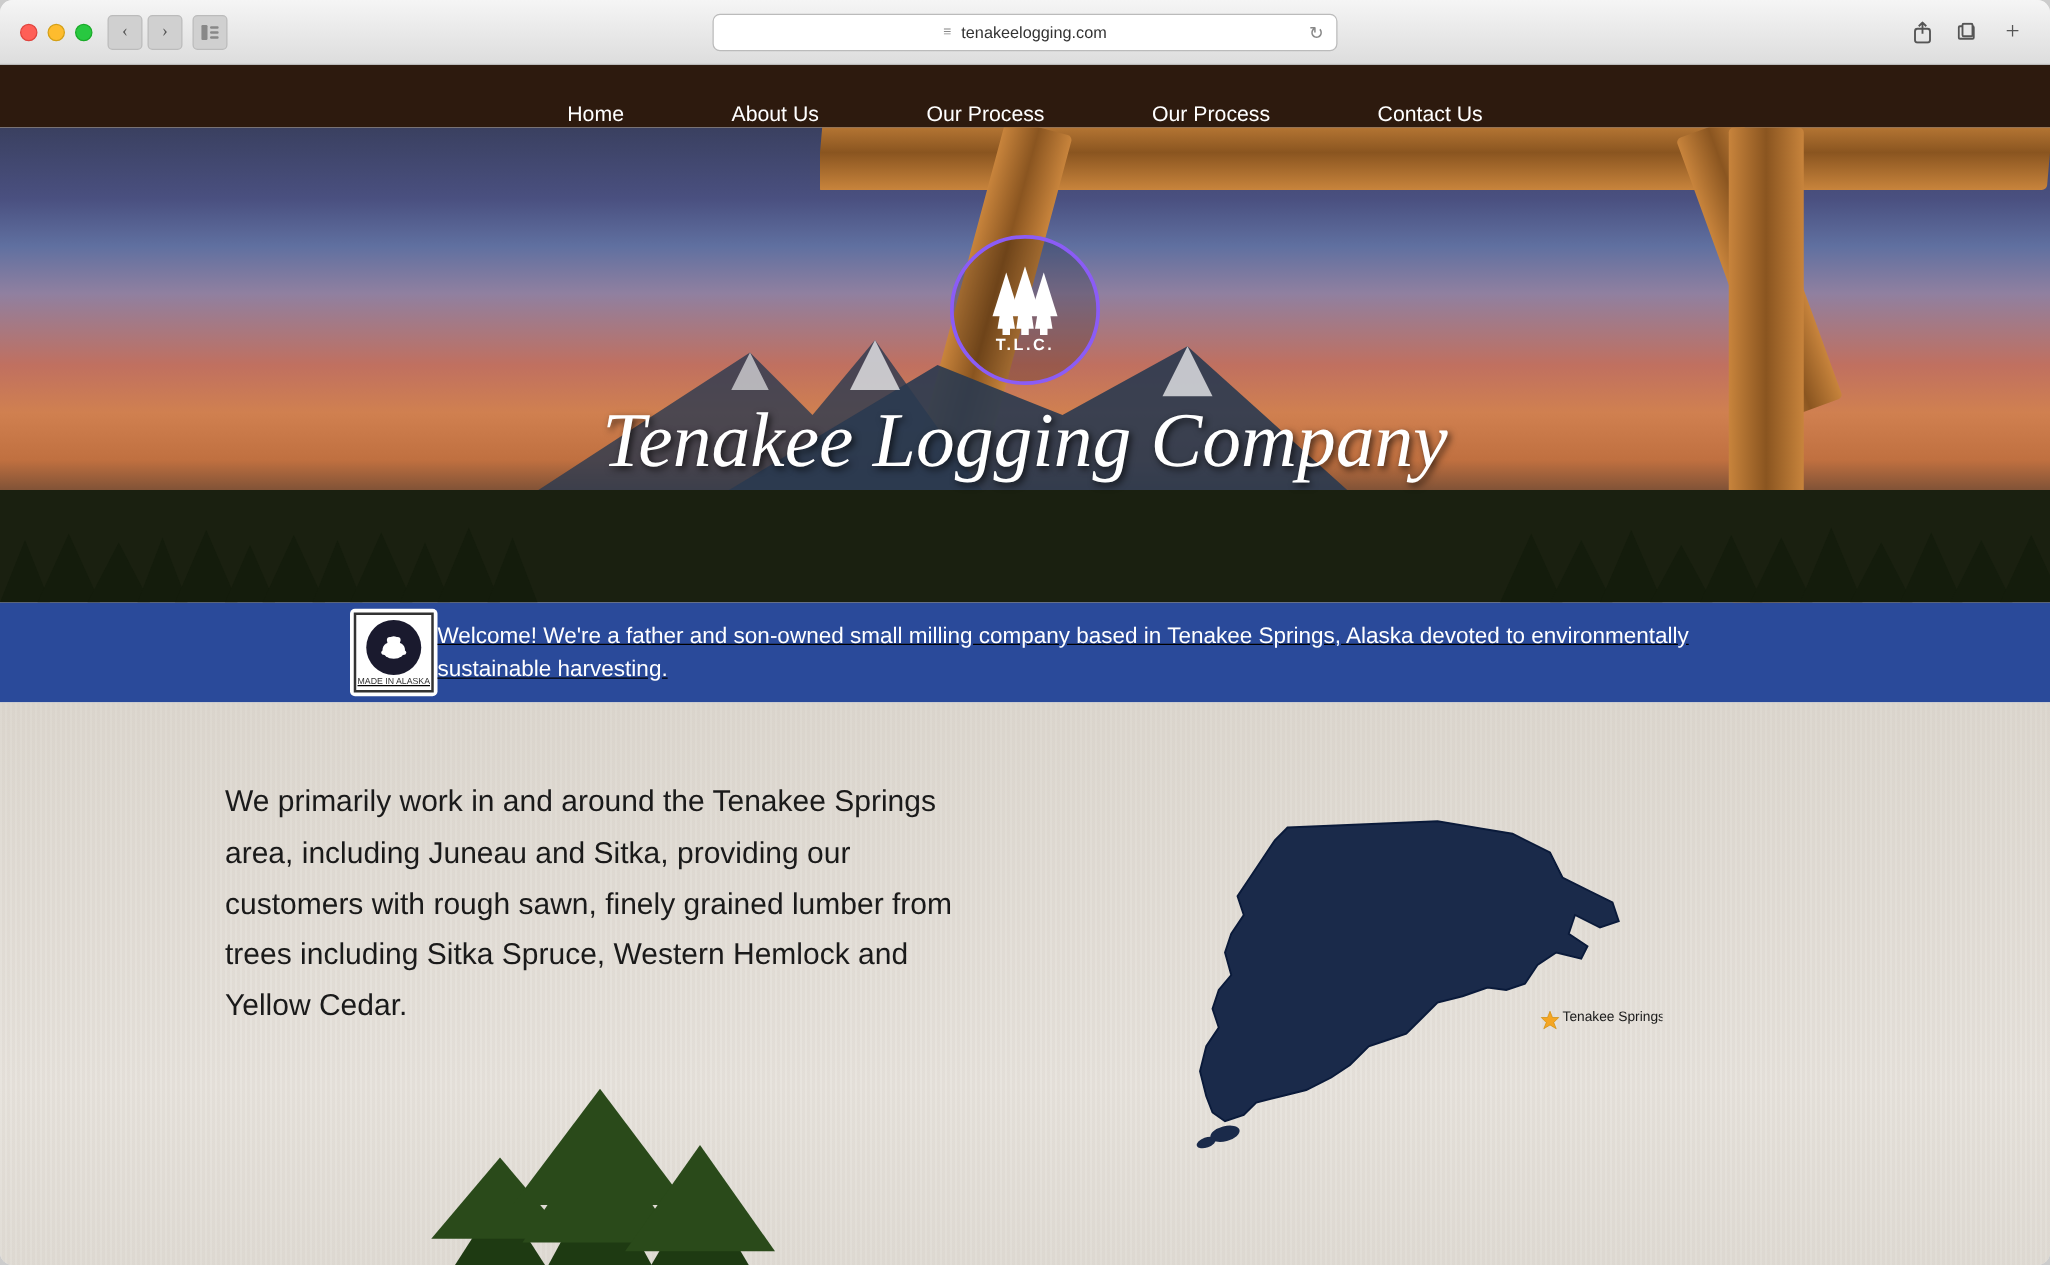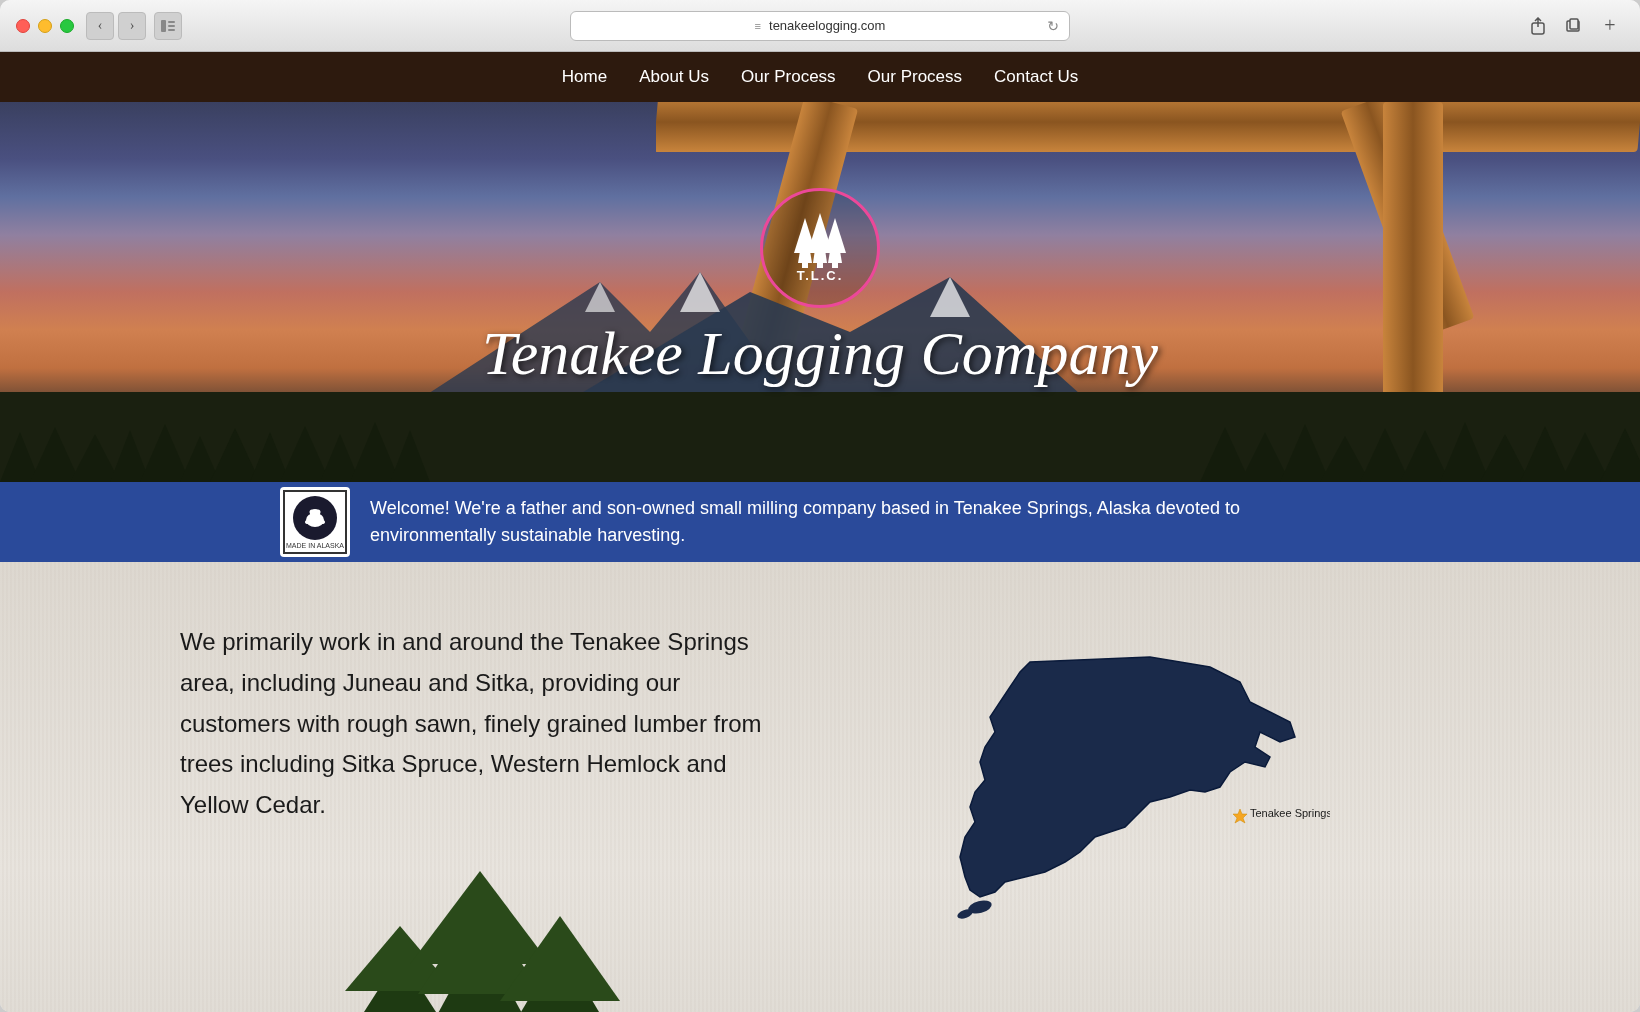--- a/index.html
+++ b/index.html
@@ -123,23 +123,23 @@
       flex: 1;
       overflow-y: auto;
       background: #f0eeeb;
     }
 
     
     .site-nav {
       background: #2d1a0e;
       height: 50px;
       display: flex;
-      align-items: center;
-      justify-content: center;
-      gap: 32px;
+      align-items: flex-end;
+      justify-content: center;
+      gap: 86px;
     }
 
     .nav-link {
       color: white;
       text-decoration: none;
       font-size: 17px;
       font-family: Arial, sans-serif;
       cursor: pointer;
     }
 
@@ -196,21 +196,21 @@
     .hero-content {
       position: relative;
       z-index: 10;
       text-align: center;
       color: white;
     }
 
     .logo-circle {
       width: 120px;
       height: 120px;
-      border: 3px solid #ec4899;
+      border: 3px solid #8b5cf6;
       border-radius: 50%;
       display: flex;
       align-items: center;
       justify-content: center;
       flex-direction: column;
       margin: 0 auto 10px;
       background: rgba(0,0,0,0.2);
     }
 
     .hero-title {
@@ -228,22 +228,22 @@
       font-family: 'Times New Roman', serif;
       text-shadow: 1px 1px 4px rgba(0,0,0,0.7);
     }
 
     
     .blue-banner {
       background: #2a4a9a;
       padding: 1px 280px;
       display: flex;
       align-items: center;
-      gap: 20px;
       min-height: 80px;
+      text-decoration: underline;
     }
 
     .made-in-alaska-badge {
       width: 70px;
       height: 70px;
       border-radius: 4px;
       overflow: hidden;
       flex-shrink: 0;
       background: white;
       display: flex;

